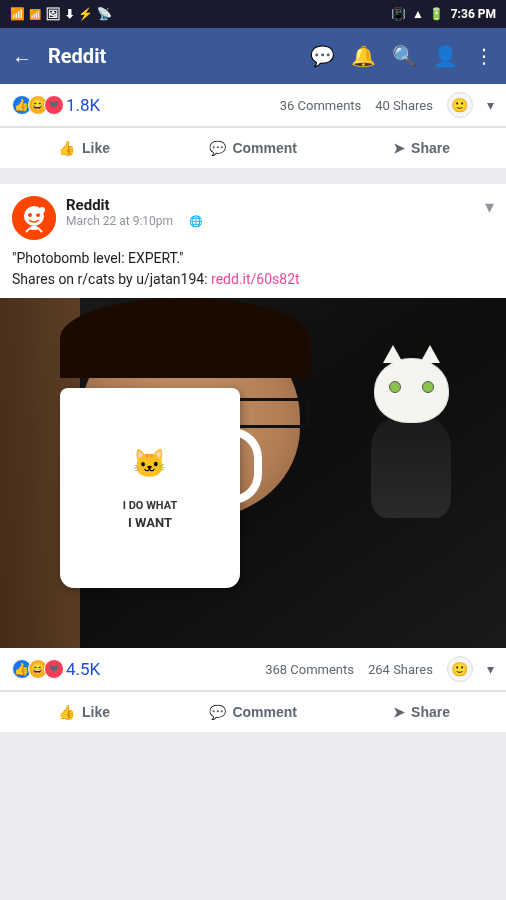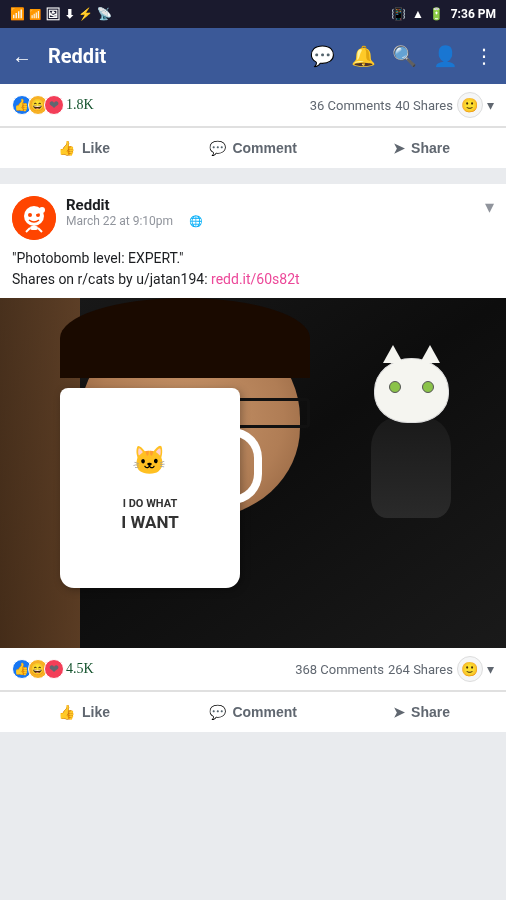--- a/index.html
+++ b/index.html
@@ -57,22 +57,22 @@
     
     .reactions-bar {
       display: flex;
       align-items: center;
       padding: 8px 12px;
       border-bottom: 1px solid #e0e0e0;
       font-size: 13px;
       color: #606770;
     }
     .reaction-emojis { display: flex; align-items: center; margin-right: 6px; }
-    .reaction-count { margin-right: auto; color: #14532d; font-size: 14px; font-family: Liberation Serif, serif; }
-    .reactions-right { display: flex; align-items: center; gap: 4px; justify-content: center; }
+    .reaction-count { margin-right: auto; color: #1d4ed8; font-size: 17px; }
+    .reactions-right { display: flex; align-items: center; gap: 14px; justify-content: center; }
     .smiley-face {
       width: 26px;
       height: 26px;
       background: #f5f6f7;
       border-radius: 50%;
       display: flex; align-items: center; justify-content: center;
       font-size: 14px;
       cursor: pointer;
       border: 1px solid #ddd;
     }
@@ -428,21 +428,21 @@
 
       <div class="face-area"></div>
 
       <div class="hair"></div>
 
       <div class="glasses"></div>
 
       <div class="mug">
         <span style="font-size:28px;">🐱</span>
         <div style="font-size:11px; color:#333;margin-top:15px;">I DO WHAT</div>
-        <div style="font-size:17px; color:#333;">I WANT</div>
+        <div style="font-size:13px; color:#333;">I WANT</div>
       </div>
 
       <div class="cat-figure">
         <div class="cat-head">
           <div class="cat-ear-left"></div>
           <div class="cat-ear-right"></div>
           <div class="cat-eye-left"></div>
           <div class="cat-eye-right"></div>
         </div>
         <div class="cat-body"></div>

